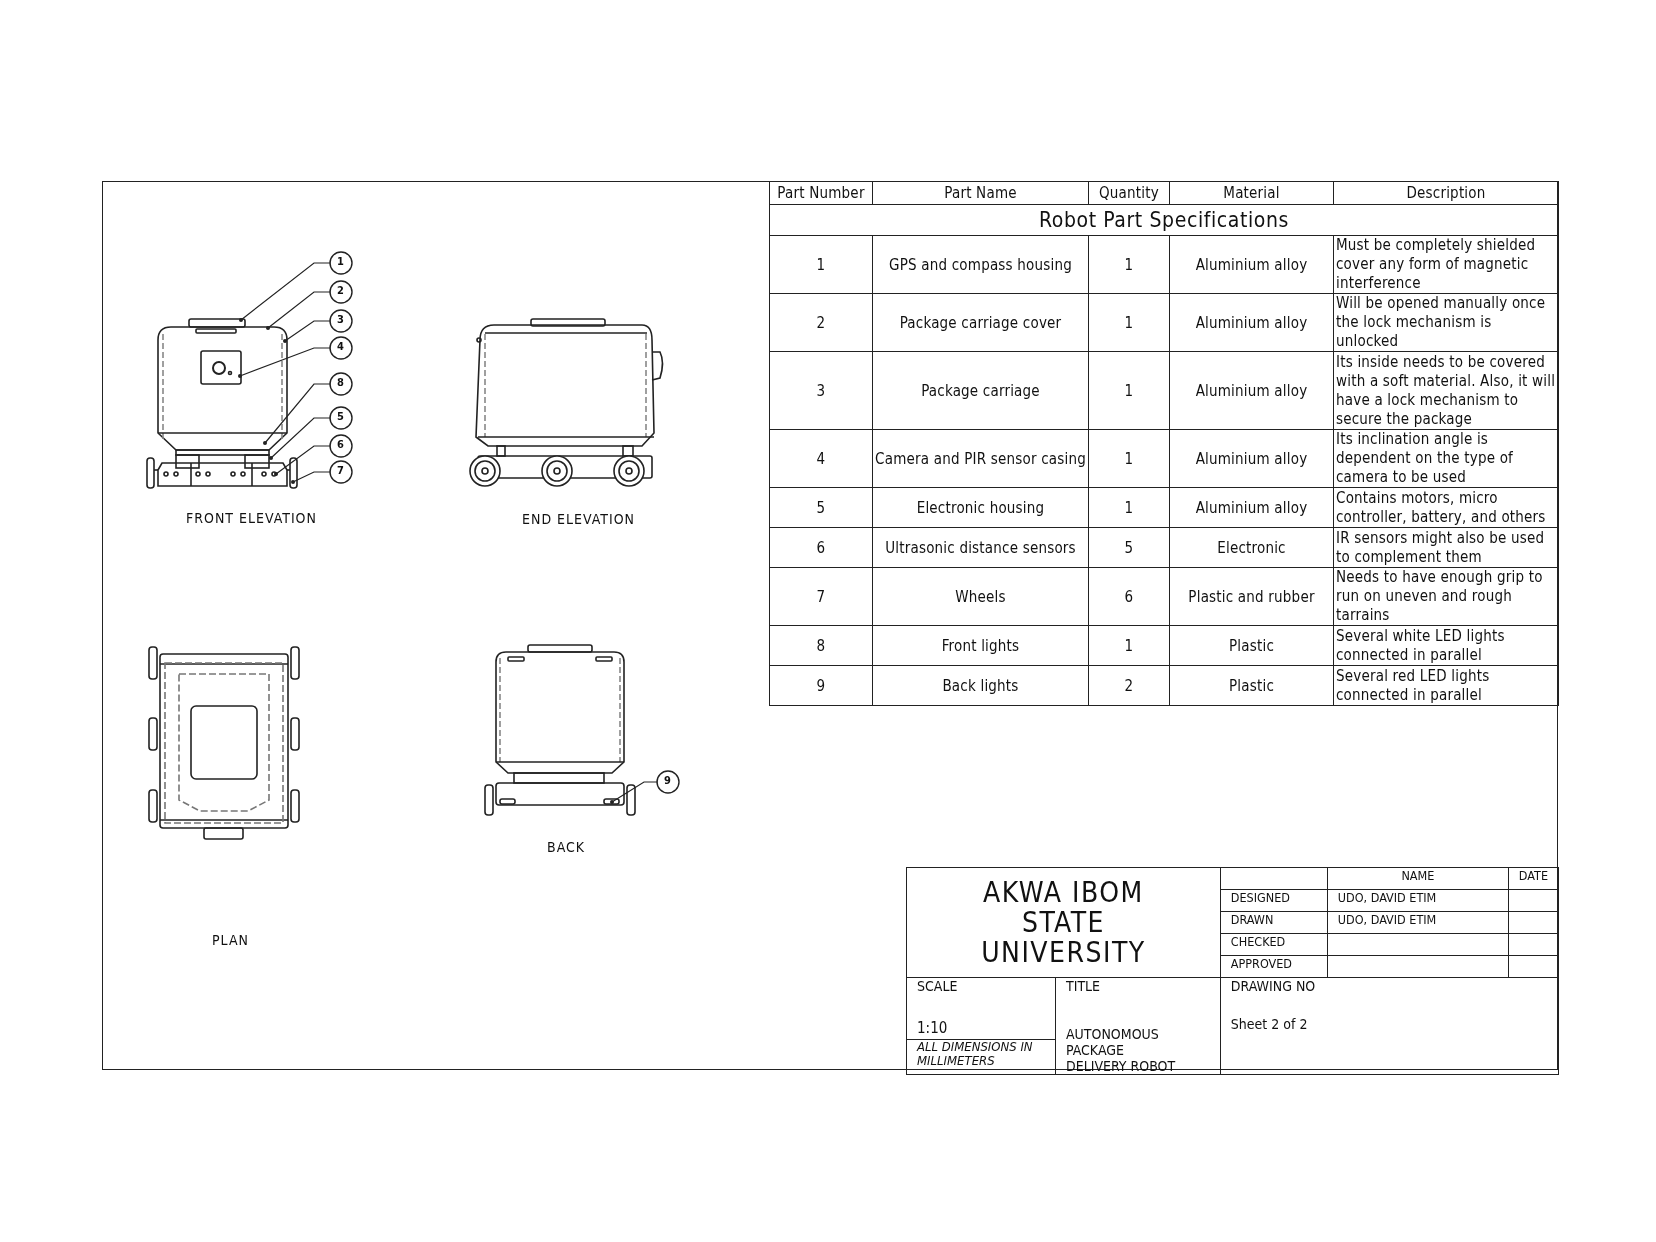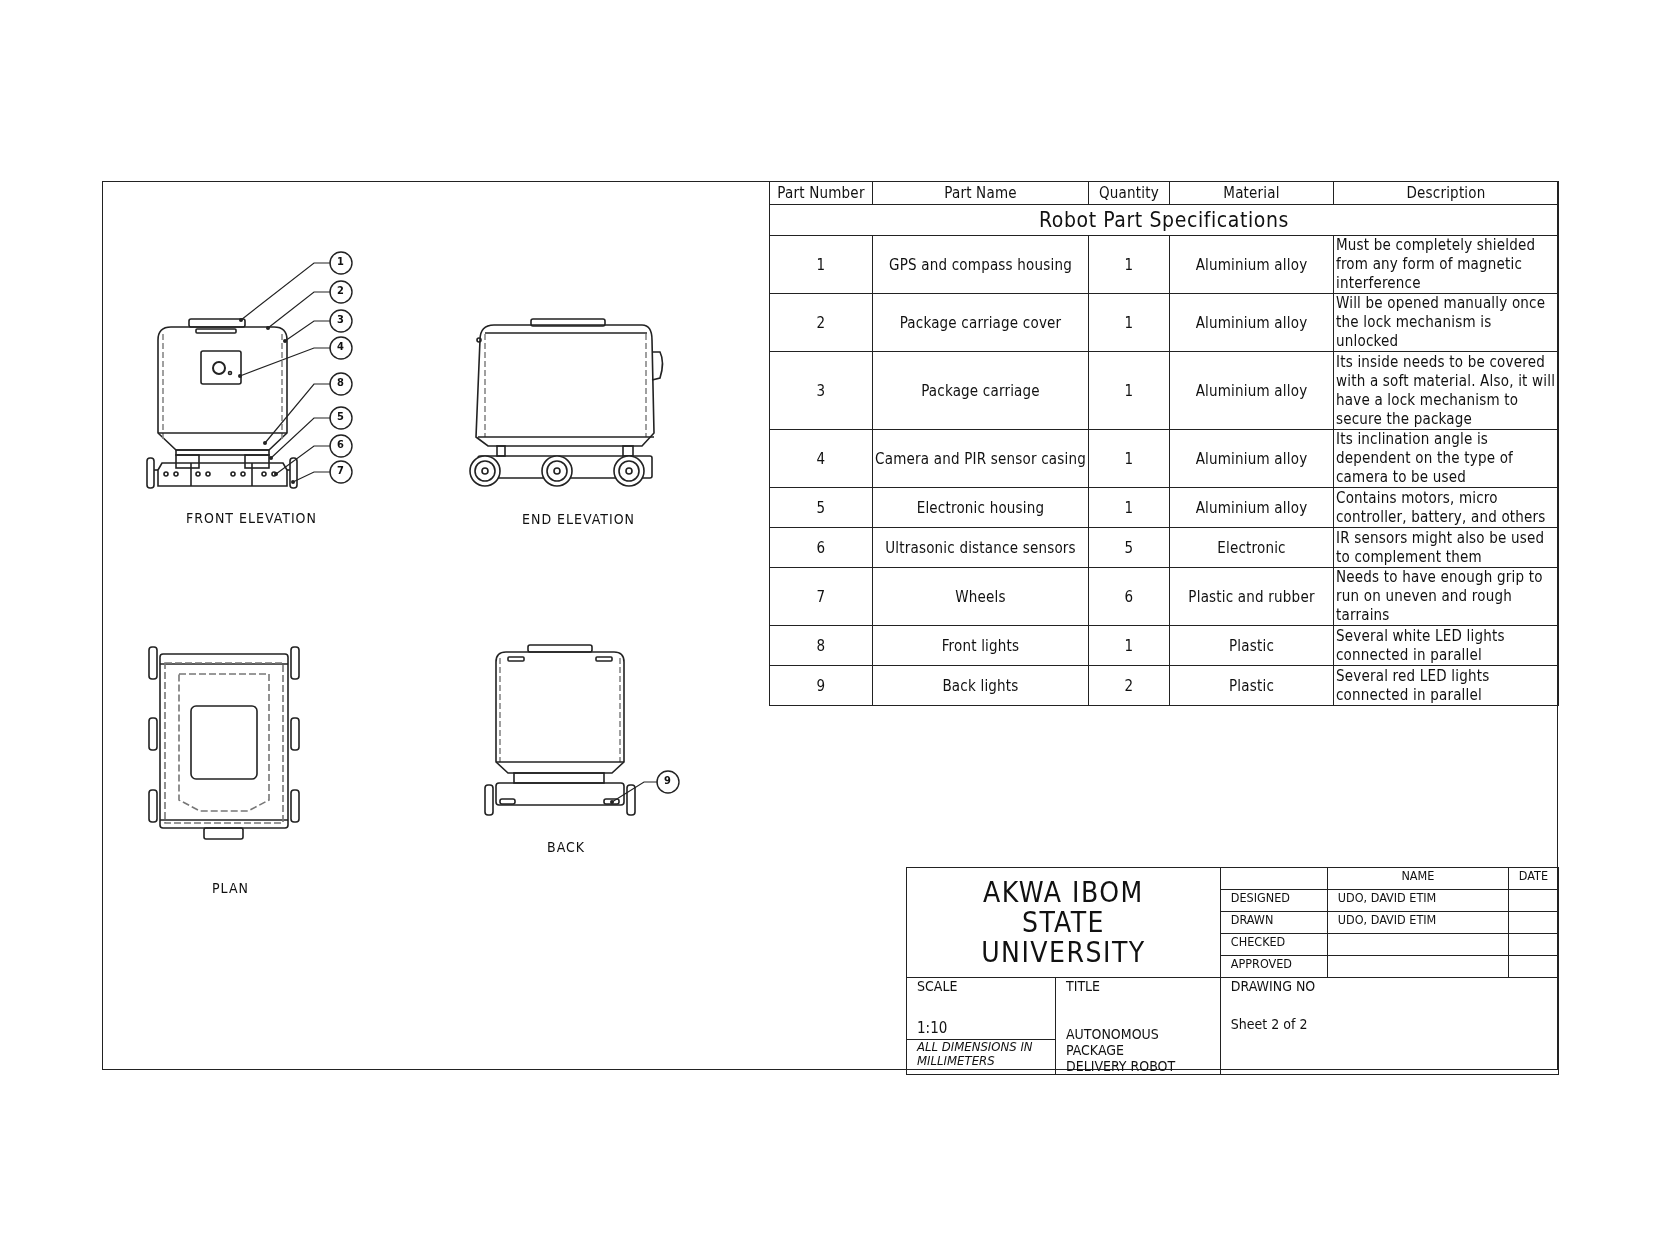--- a/index.html
+++ b/index.html
@@ -157,41 +157,41 @@
 <span class="lbl balloon" style="left:337px;top:313px;">3</span>
 <span class="lbl balloon" style="left:337px;top:340px;">4</span>
 <span class="lbl balloon" style="left:337px;top:376px;">8</span>
 <span class="lbl balloon" style="left:337px;top:410px;">5</span>
 <span class="lbl balloon" style="left:337px;top:438px;">6</span>
 <span class="lbl balloon" style="left:337px;top:464px;">7</span>
 <span class="lbl balloon" style="left:664px;top:774px;">9</span>
 
 <span class="lbl" style="left:186px;top:510px;">FRONT ELEVATION</span>
 <span class="lbl" style="left:522px;top:511px;">END ELEVATION</span>
-<span class="lbl" style="left:212px;top:880px;">PLAN</span>
+<span class="lbl" style="left:212px;top:932px;">PLAN</span>
 <span class="lbl" style="left:547px;top:839px;">BACK</span>
 
 <table class="spec">
   <tbody>
       <tr>
     <th style="width:98px">Part Number</th>
     <th style="width:211px">Part Name</th>
     <th style="width:76px">Quantity</th>
     <th style="width:159px">Material</th>
     <th>Description</th>
   </tr>
   <tr>
     <td class="ttl" colspan="5">Robot Part Specifications</td>
   </tr>
   <tr style="height:57px">
     <td class="c">1</td>
     <td class="c">GPS and compass housing</td>
     <td class="c">1</td>
     <td class="c">Aluminium alloy</td>
-    <td class="d">Must be completely shielded from any form of magnetic interference</td>
+    <td class="d">Must be completely shielded cover any form of magnetic interference</td>
   </tr>
   <tr style="height:38px">
     <td class="c">2</td>
     <td class="c">Package carriage cover</td>
     <td class="c">1</td>
     <td class="c">Aluminium alloy</td>
     <td class="d">Will be opened manually once the lock mechanism is unlocked</td>
   </tr>
   <tr style="height:78px">
     <td class="c">3</td>

